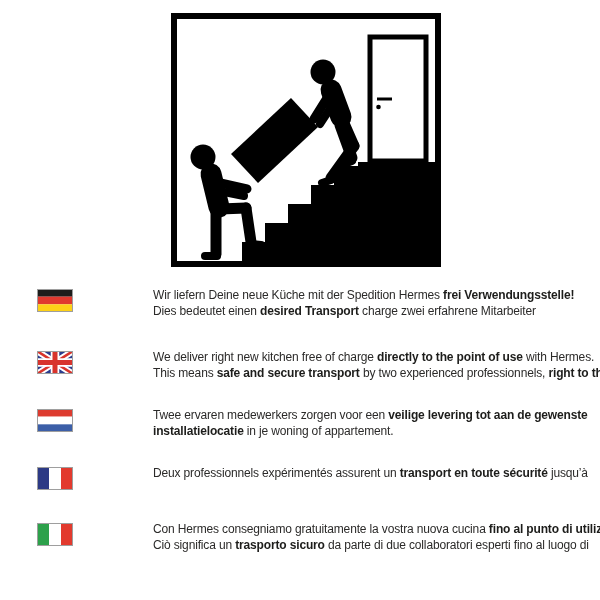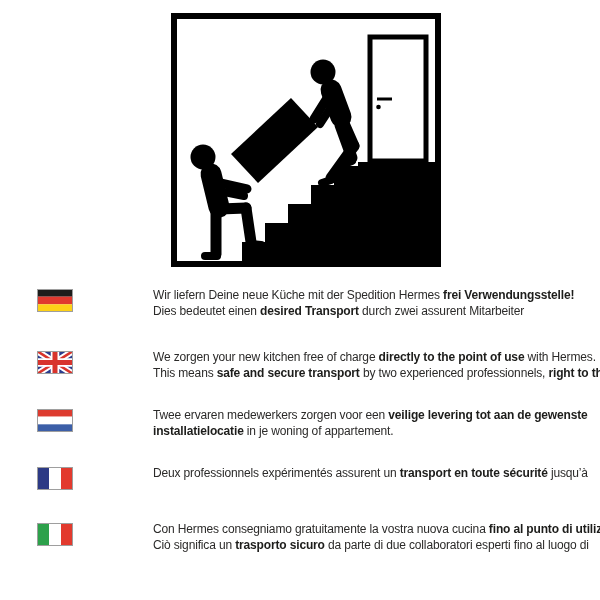--- a/index.html
+++ b/index.html
@@ -72,36 +72,36 @@
       <span class="flag">
         <svg viewBox="0 0 36 23" xmlns="http://www.w3.org/2000/svg">
           <rect x="0" y="0.00" width="36" height="7.67" fill="#1d1d1b"></rect>
           <rect x="0" y="7.67" width="36" height="7.67" fill="#e0392e"></rect>
           <rect x="0" y="15.33" width="36" height="7.67" fill="#fdd117"></rect>
           <rect x="0.5" y="0.5" width="35" height="22" fill="none" stroke="#9e9e9e" stroke-width="1"></rect>
         </svg>
       </span>
       <div class="text">
         <div class="line"><span>Wir liefern Deine neue Küche mit der Spedition Hermes </span><span class="b">frei Verwendungsstelle!</span></div>
-        <div class="line"><span>Dies bedeutet einen </span><span class="b">desired Transport</span><span> durch zwei assurent Mitarbeiter</span></div>
+        <div class="line"><span>Dies bedeutet einen </span><span class="b">desired Transport</span><span> charge zwei erfahrene Mitarbeiter</span></div>
       </div>
     </div>
     <div class="lang-block block-en">
       <span class="flag">
         <svg viewBox="0 0 36 23" xmlns="http://www.w3.org/2000/svg">
           <rect x="0" y="0" width="36" height="23" fill="#2b3c8e"></rect>
           <path d="M0,0 L36,23 M36,0 L0,23" stroke="#ffffff" stroke-width="6.5"></path>
           <path d="M0,0 L36,23 M36,0 L0,23" stroke="#d8342c" stroke-width="2.6"></path>
           <path d="M18,0 L18,23 M0,11.5 L36,11.5" stroke="#ffffff" stroke-width="8.5"></path>
           <path d="M18,0 L18,23 M0,11.5 L36,11.5" stroke="#d8342c" stroke-width="5"></path>
           <rect x="0.5" y="0.5" width="35" height="22" fill="none" stroke="#9e9e9e" stroke-width="1"></rect>
         </svg>
       </span>
       <div class="text">
-        <div class="line"><span>We zorgen your new kitchen free of charge </span><span class="b">directly to the point of use</span><span> with Hermes.</span></div>
+        <div class="line"><span>We deliver right new kitchen free of charge </span><span class="b">directly to the point of use</span><span> with Hermes.</span></div>
         <div class="line"><span>This means </span><span class="b">safe and secure transport</span><span> by two experienced professionnels, </span><span class="b">right to the</span></div>
       </div>
     </div>
     <div class="lang-block block-nl">
       <span class="flag">
         <svg viewBox="0 0 36 23" xmlns="http://www.w3.org/2000/svg">
           <rect x="0" y="0.00" width="36" height="7.67" fill="#dd3b2f"></rect>
           <rect x="0" y="7.67" width="36" height="7.67" fill="#ffffff"></rect>
           <rect x="0" y="15.33" width="36" height="7.67" fill="#3c5fa8"></rect>
           <rect x="0.5" y="0.5" width="35" height="22" fill="none" stroke="#9e9e9e" stroke-width="1"></rect>

